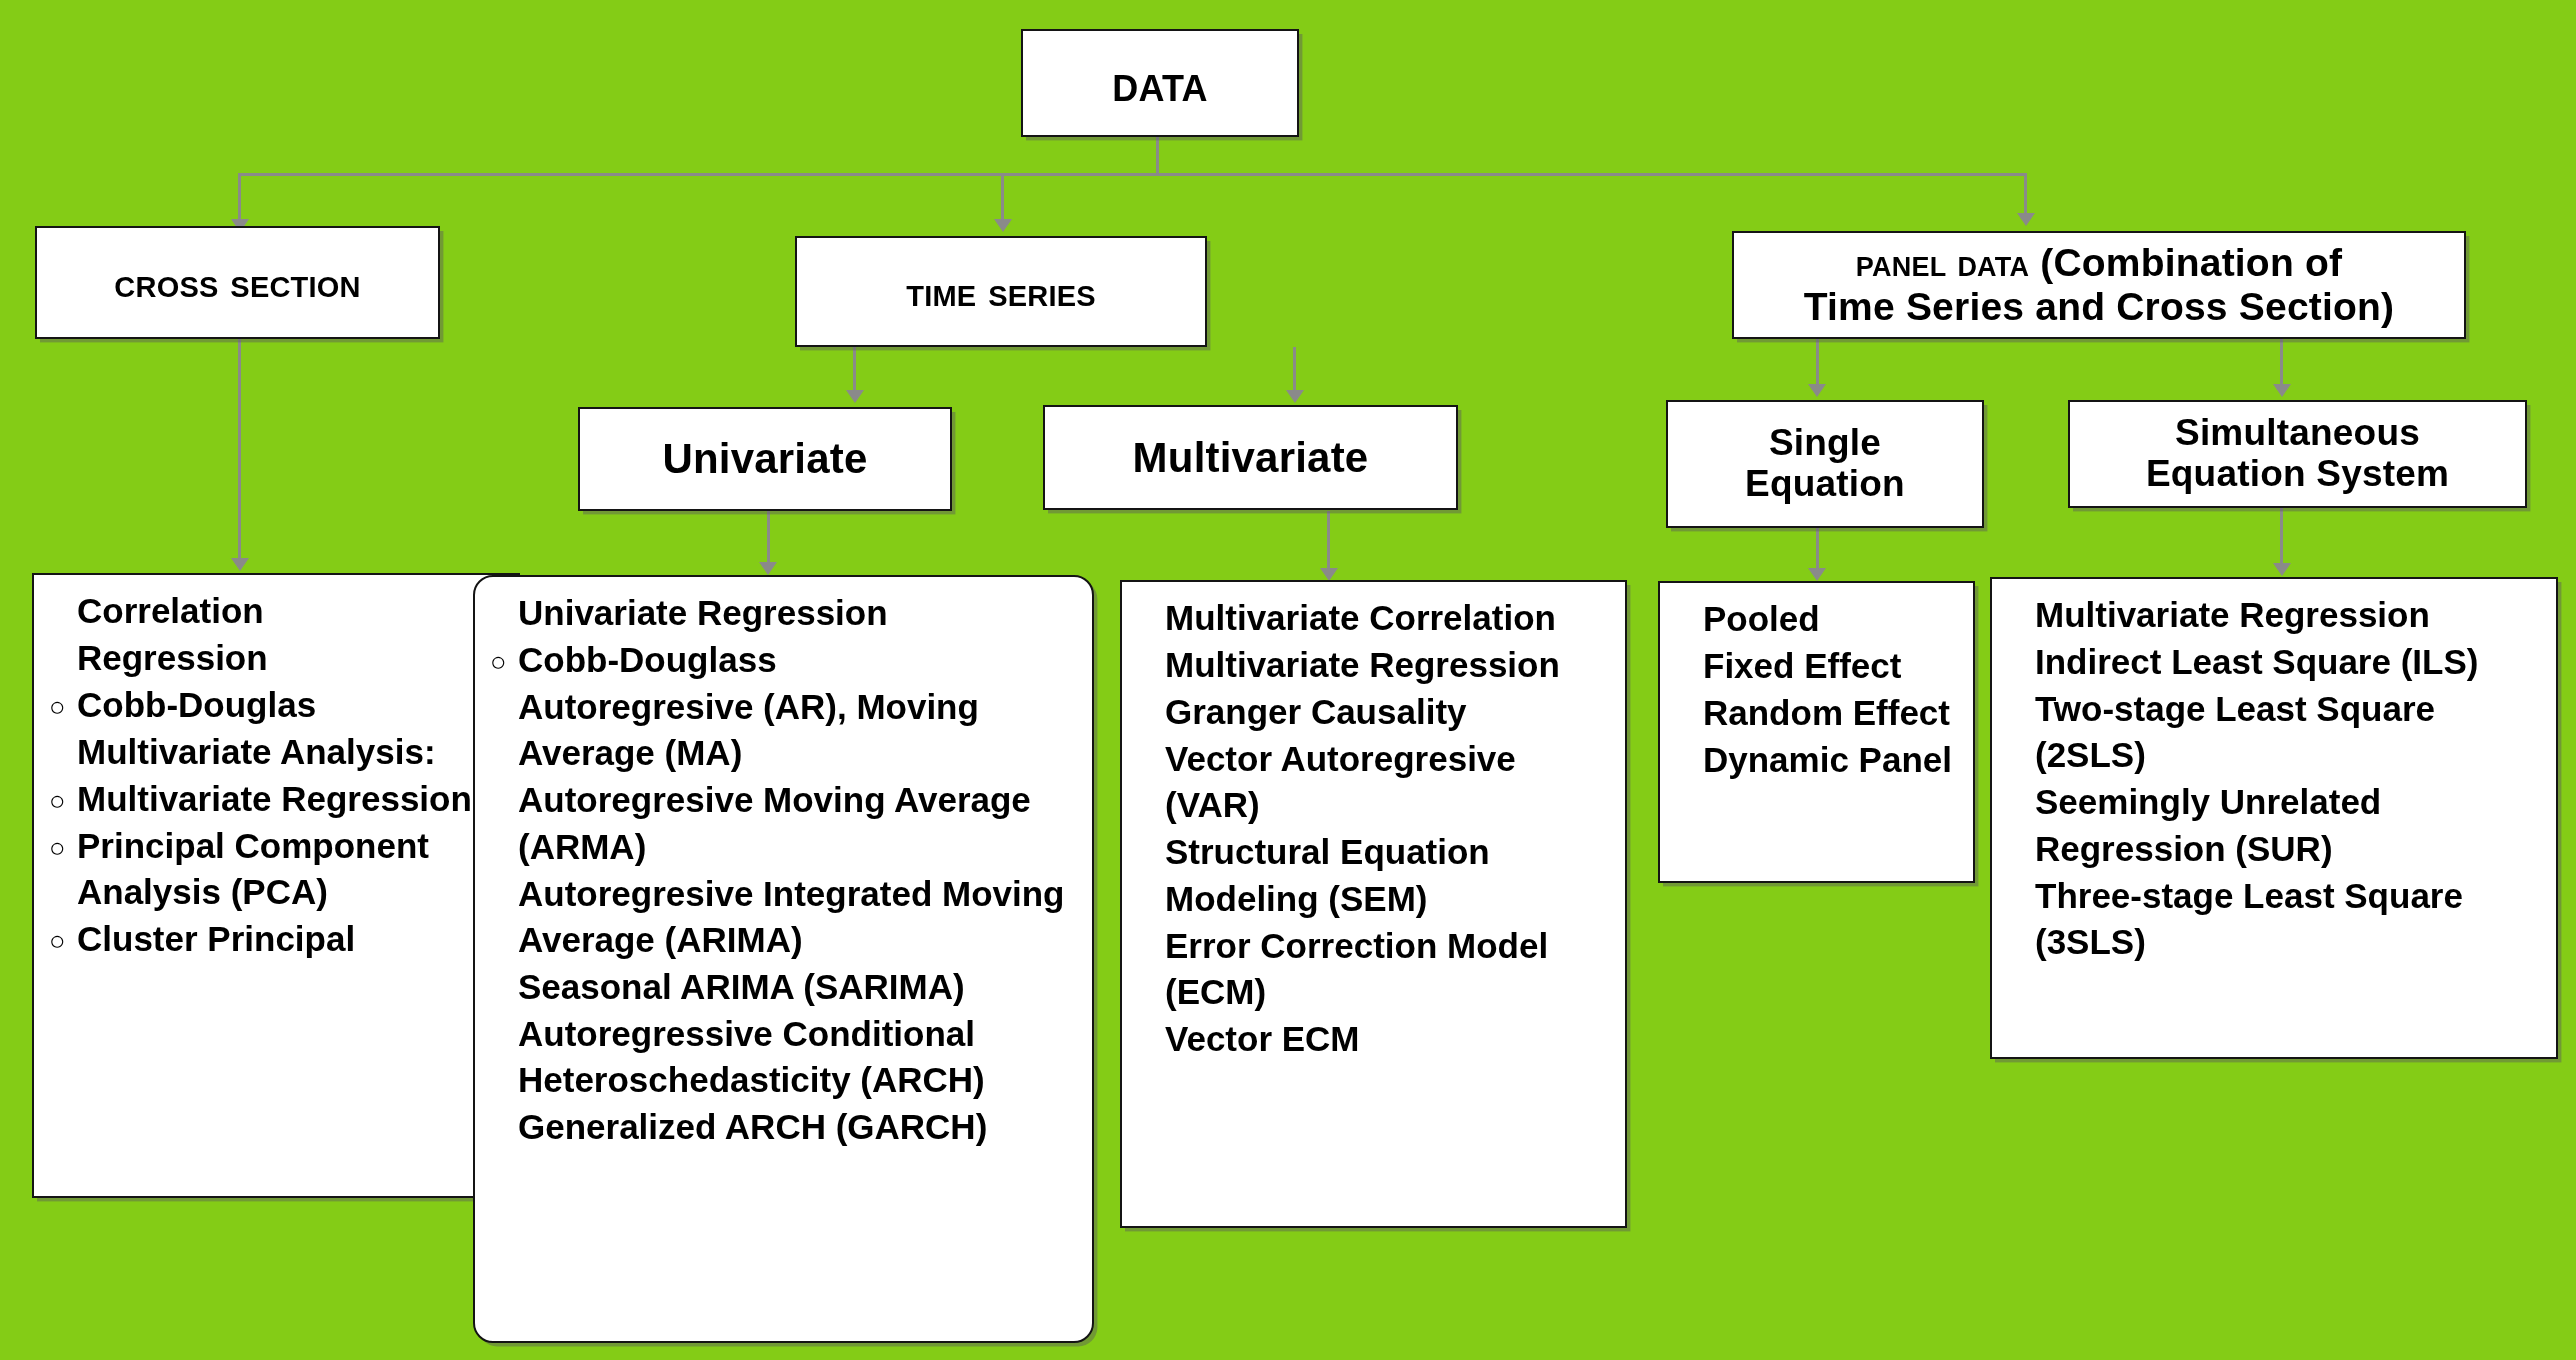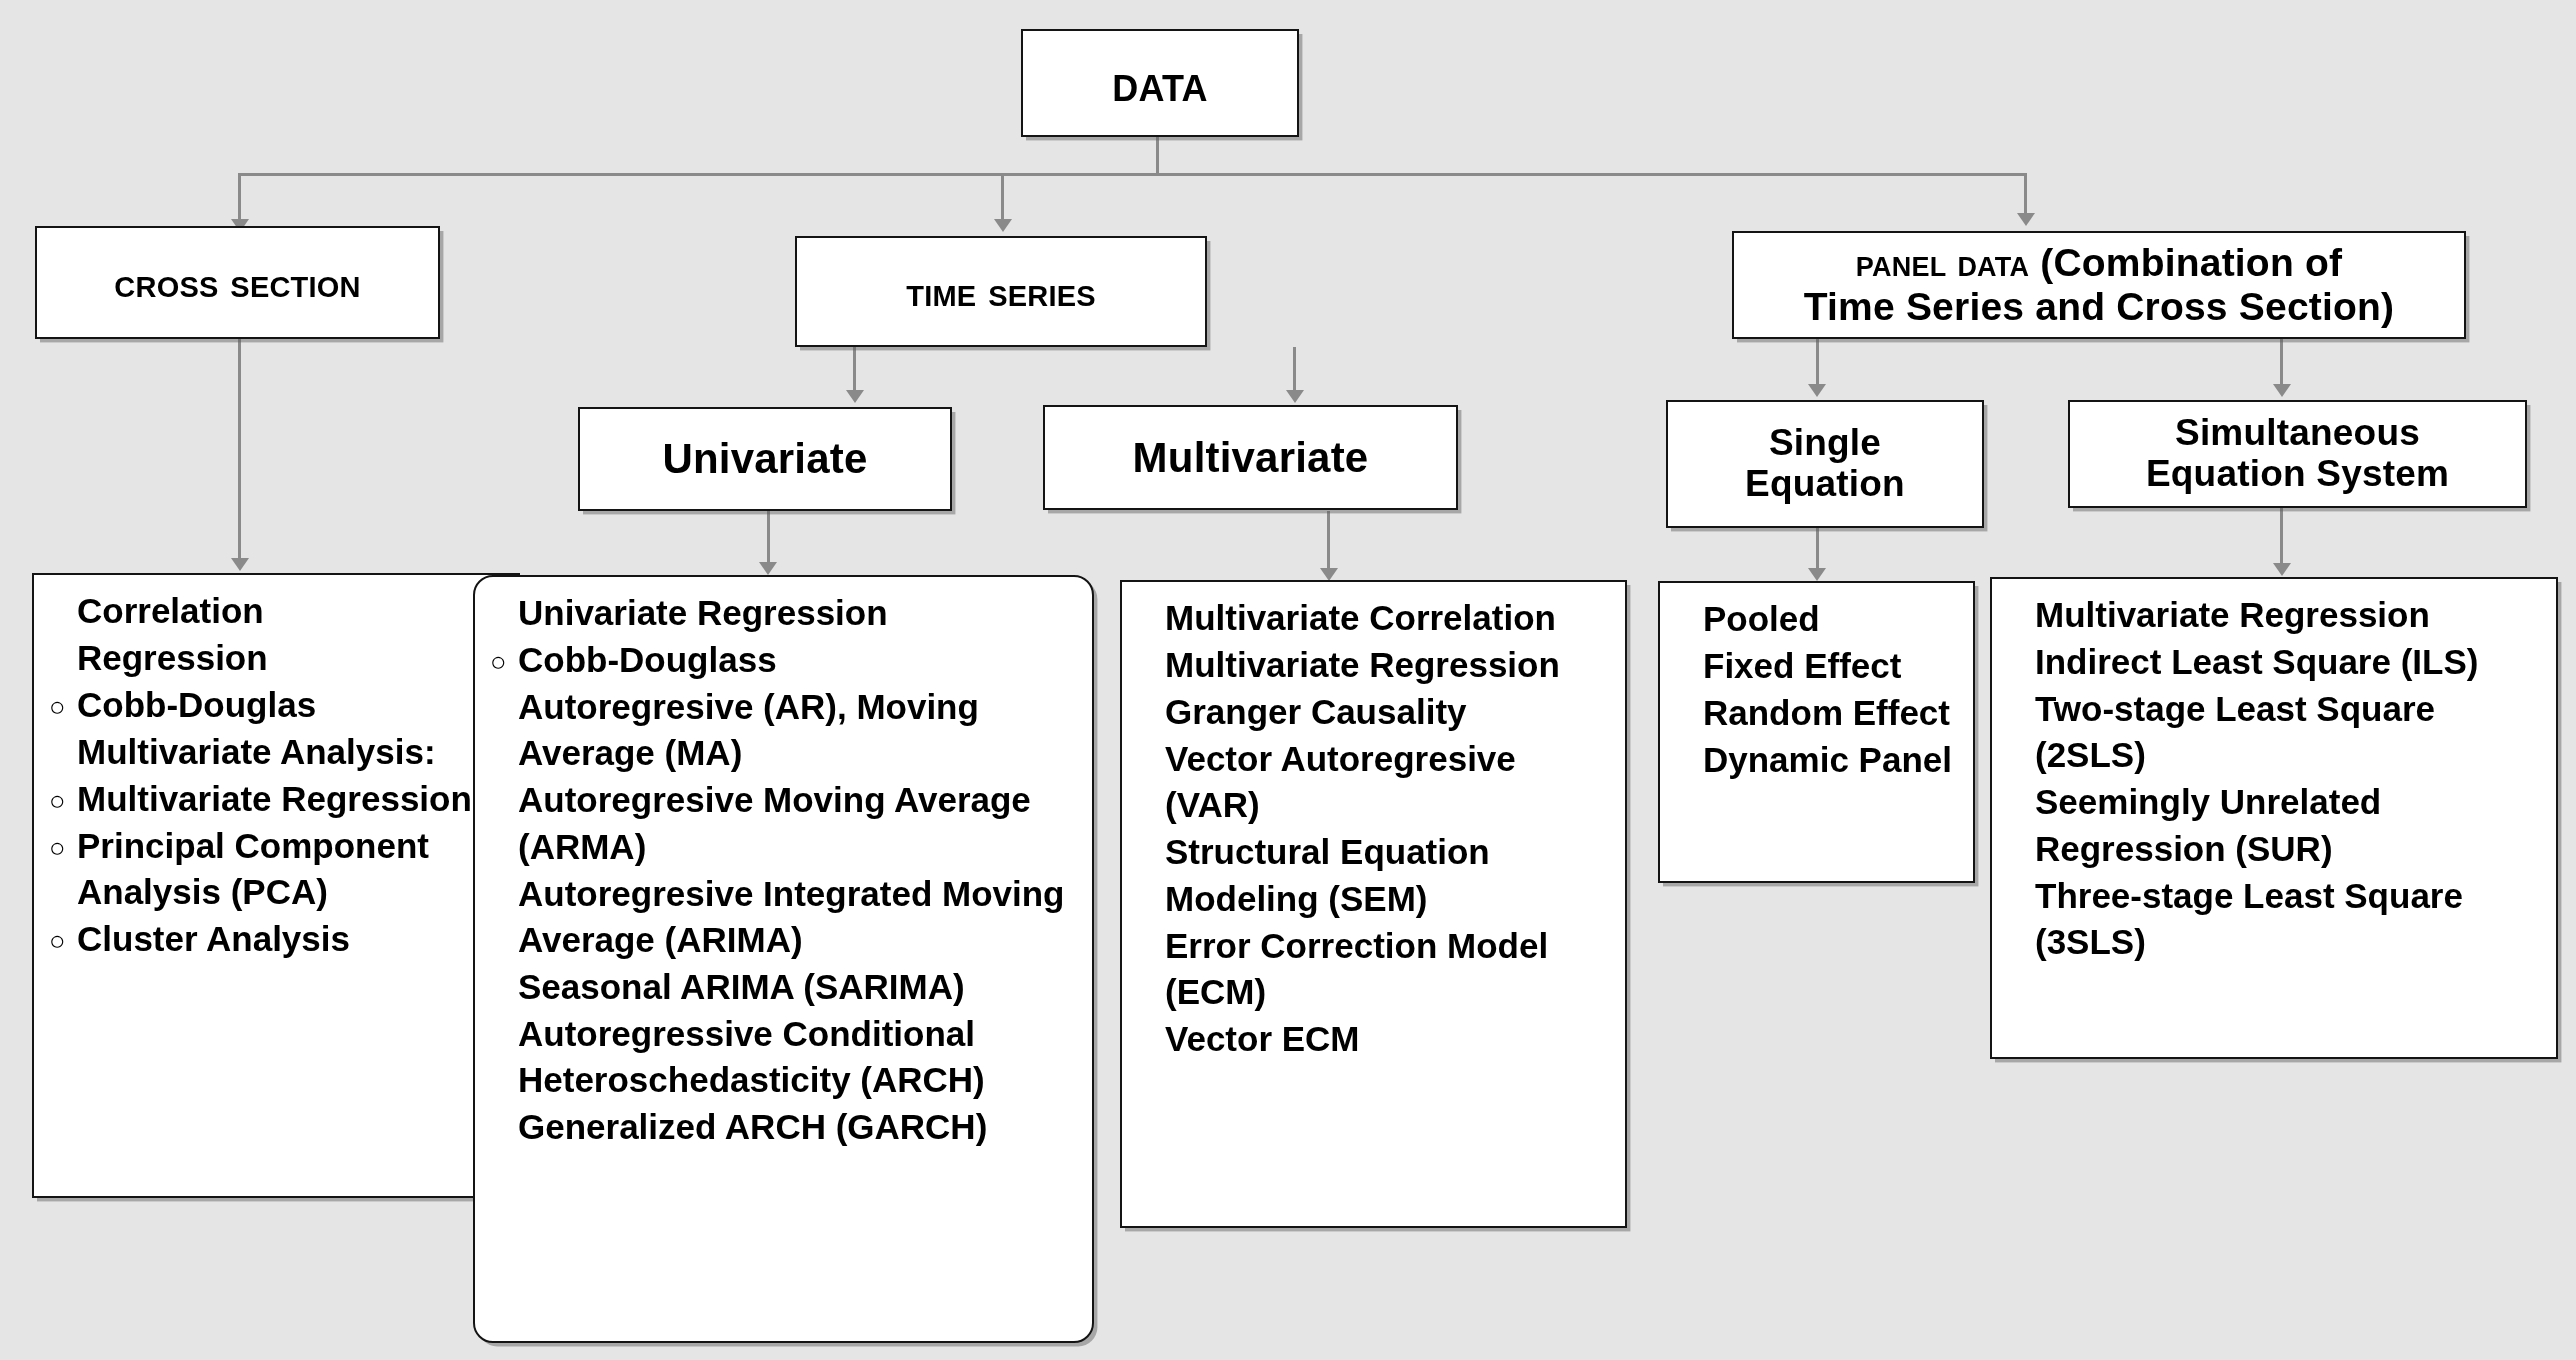--- a/index.html
+++ b/index.html
@@ -5,21 +5,21 @@
 <style>
   html,body{margin:0;padding:0;background:#ffffff;}
   body{
     font-family:"Liberation Sans","DejaVu Sans",sans-serif;
     -webkit-font-smoothing:antialiased;
   }
   #canvas{
     position:relative;
     width:2576px;
     height:1361px;
-    background:#e5e5e5;
+    background:#84cc16;
     overflow:hidden;
   }
 
   
   .box{
     position:absolute;
     box-sizing:border-box;
     background:#ffffff;
     border:2.5px solid #141414;
     box-shadow:4.2px 4.2px 0 -0.8px rgba(90,90,90,.45);
@@ -182,21 +182,21 @@
   </div>
 
   <div class="listbox" style="left:32px;top:573px;width:488px;height:625px;font-size:35px;line-height:1.32;">
     <ul>
         <li class="plain"><span class="bul"></span><span>Correlation</span></li>
         <li class="plain"><span class="bul"></span><span>Regression</span></li>
         <li class="bullet"><span class="bul">○</span><span>Cobb-Douglas</span></li>
         <li class="plain"><span class="bul"></span><span>Multivariate Analysis:</span></li>
         <li class="bullet"><span class="bul">○</span><span>Multivariate Regression</span></li>
         <li class="bullet"><span class="bul">○</span><span>Principal Component Analysis (PCA)</span></li>
-        <li class="bullet"><span class="bul">○</span><span>Cluster Analysis</span></li>
+        <li class="bullet"><span class="bul">○</span><span>Cluster Principal</span></li>
       </ul>
   </div>
 
   <div class="listbox" style="left:473px;top:575px;width:621px;height:768px;font-size:35px;line-height:1.32;border-radius:20px;">
     <ul>
         <li class="plain"><span class="bul"></span><span>Univariate Regression</span></li>
         <li class="bullet"><span class="bul">○</span><span>Cobb-Douglass</span></li>
         <li class="plain"><span class="bul"></span><span>Autoregresive (AR), Moving Average (MA)</span></li>
         <li class="plain"><span class="bul"></span><span>Autoregresive Moving Average (ARMA)</span></li>
         <li class="plain"><span class="bul"></span><span>Autoregresive Integrated Moving Average (ARIMA)</span></li>

